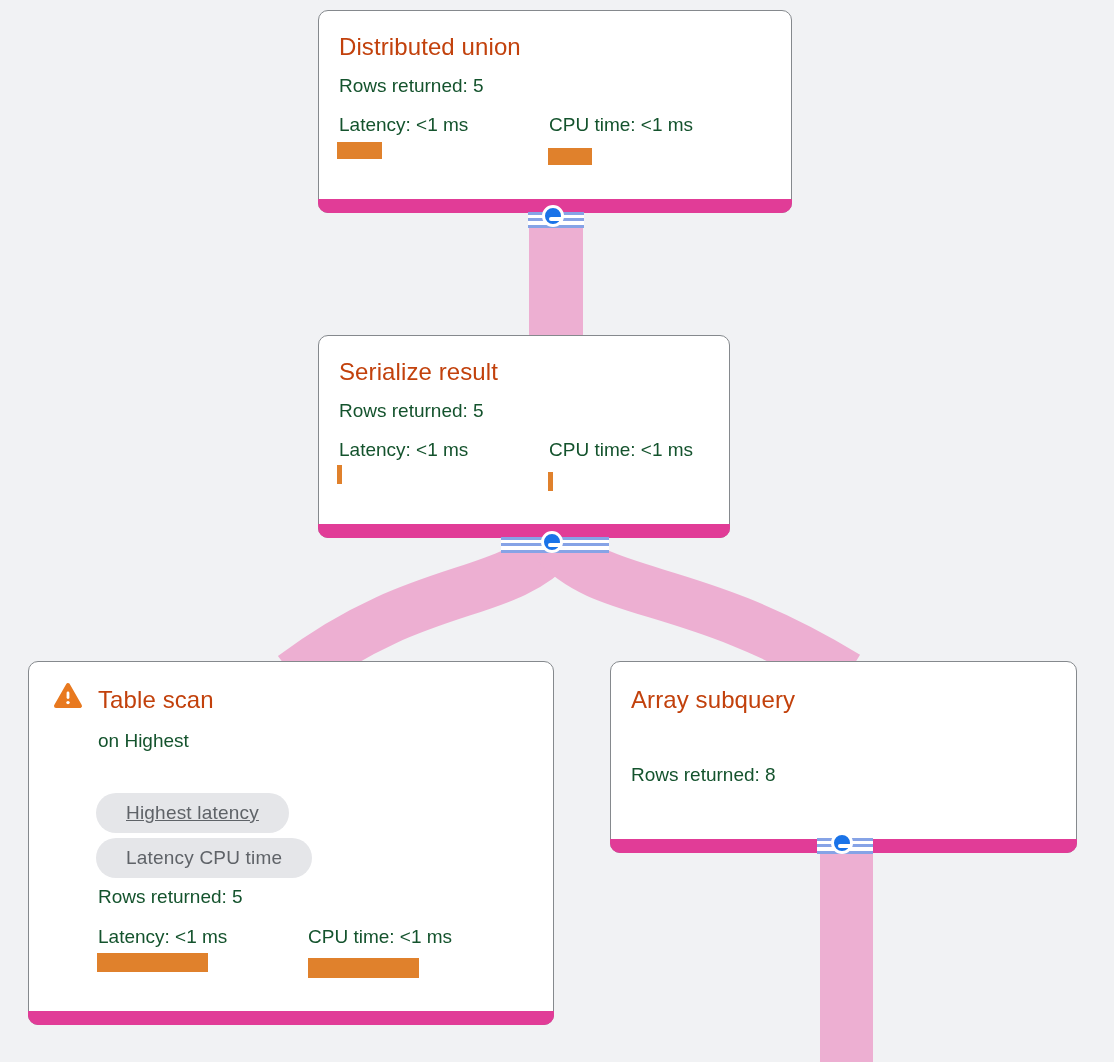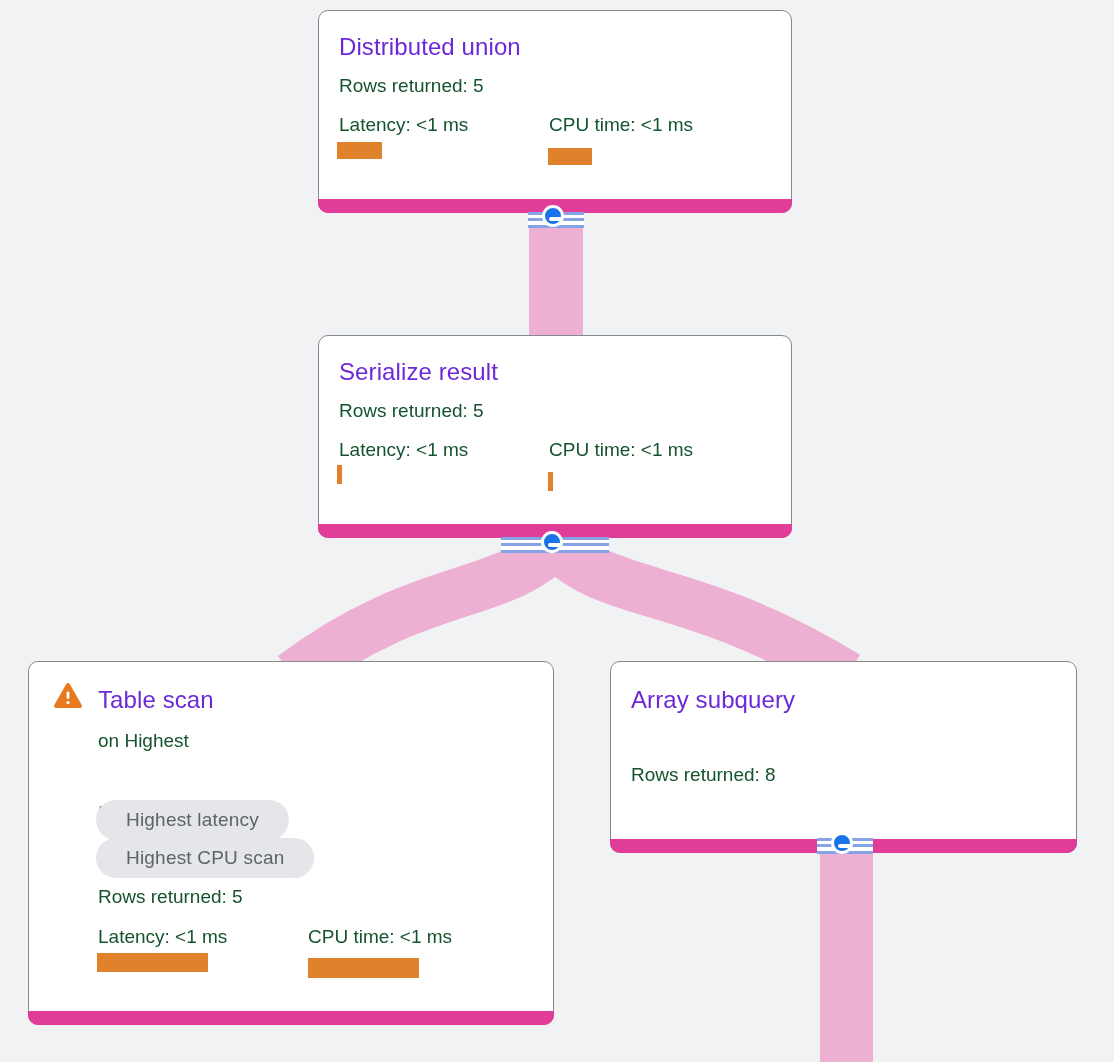--- a/index.html
+++ b/index.html
@@ -2,21 +2,21 @@
 <html><head>
 <meta charset="utf-8">
 <style>
   html,body{margin:0;padding:0;background:#f1f2f4;font-family:"Liberation Sans",sans-serif;}
   .canvas{position:relative;width:1114px;height:1062px;background:#f1f2f4;overflow:hidden;}
   svg.links{position:absolute;left:0;top:0;width:1114px;height:1062px;}
 
   .card{position:absolute;background:#ffffff;border:1px solid #85898d;border-radius:10px;box-sizing:border-box;}
   .accent{position:absolute;left:-1px;right:-1px;bottom:-1px;height:14px;background:#e13c97;border-radius:0 0 10px 10px;}
 
-  .title{position:absolute;font-size:24px;font-weight:500;color:#6d28d9;white-space:nowrap;letter-spacing:.1px;}
+  .title{position:absolute;font-size:24px;font-weight:500;color:#c2410c;white-space:nowrap;letter-spacing:.1px;}
   .btext{position:absolute;font-size:19px;color:#14532d;white-space:nowrap;}
   .gtext{position:absolute;font-size:19px;color:#80868b;white-space:nowrap;margin-top:40px;}
   .badge{position:absolute;height:40px;line-height:40px;padding:0 30px;background:#e5e6e9;border-radius:20px;
          color:#5f6368;font-size:19px;white-space:nowrap;letter-spacing:.2px;}
   .bar{position:absolute;background:#e0812c;}
 
   .warn{position:absolute;width:30px;height:27px;}
 
   .stripes{position:absolute;height:16px;background:linear-gradient(to bottom,
       #86a3e6 0 3px,#ffffff 3px 6.5px,#86a3e6 6.5px 9.5px,#ffffff 9.5px 13px,#86a3e6 13px 16px);}
@@ -39,41 +39,41 @@
   <div class="card" style="left:318px;top:10px;width:474px;height:203px;">
     <div class="title" style="left:20px;top:22px;">Distributed union</div>
     <div class="btext" style="left:20px;top:64px;">Rows returned: 5</div>
     <div class="btext" style="left:20px;top:103px;">Latency: &lt;1 ms</div>
     <div class="btext" style="left:230px;top:103px;">CPU time: &lt;1 ms</div>
     <div class="bar" style="left: 18px; top: 131px; height: 17px; width: 45px;"></div>
     <div class="bar" style="left: 229px; top: 137px; height: 17px; width: 44px;"></div>
     <div class="accent"></div>
   </div>
 
-  <div class="card" style="left:318px;top:335px;width:474px;height:203px;">
+  <div class="card" style="left:318px;top:335px;width:412px;height:203px;">
     <div class="title" style="left:20px;top:22px;">Serialize result</div>
     <div class="btext" style="left:20px;top:64px;">Rows returned: 5</div>
     <div class="btext" style="left:20px;top:103px;">Latency: &lt;1 ms</div>
     <div class="btext" style="left:230px;top:103px;">CPU time: &lt;1 ms</div>
     <div class="bar" style="left: 18px; top: 129px; height: 19px; width: 5px;"></div>
     <div class="bar" style="left: 229px; top: 136px; height: 19px; width: 5px;"></div>
     <div class="accent"></div>
   </div>
 
   <div class="card" style="left:28px;top:661px;width:526px;height:364px;">
     <svg class="warn" style="left:24px;top:20px;" viewBox="0 0 30 27">
       <path d="M15 3 L27 24 H3 Z" fill="#e8791f" stroke="#e8791f" stroke-width="4" stroke-linejoin="round"></path>
       <rect x="13.6" y="9.5" width="2.8" height="7.5" rx="1.4" fill="#ffffff"></rect>
       <circle cx="15" cy="20.6" r="1.7" fill="#ffffff"></circle>
     </svg>
     <div class="title" style="left:69px;top:24px;">Table scan</div>
     <div class="btext" style="left:69px;top:68px;">on Highest</div>
     <div class="gtext" style="left:69px;top:100px;">Full scan</div>
-    <div class="badge" style="left:67px;top:138px;">Highest latency</div>
-    <div class="badge" style="left:67px;top:176px;">Highest CPU scan</div>
+    <div class="badge" style="left:67px;top:131px;text-decoration:underline;">Highest latency</div>
+    <div class="badge" style="left:67px;top:176px;">Latency CPU time</div>
     <div class="btext" style="left:69px;top:224px;">Rows returned: 5</div>
     <div class="btext" style="left:69px;top:264px;">Latency: &lt;1 ms</div>
     <div class="btext" style="left:279px;top:264px;">CPU time: &lt;1 ms</div>
     <div class="bar" style="left: 68px; top: 291px; height: 19px; width: 111px;"></div>
     <div class="bar" style="left: 279px; top: 296px; height: 20px; width: 111px;"></div>
     <div class="accent"></div>
   </div>
 
   <div class="card" style="left:610px;top:661px;width:467px;height:192px;">
     <div class="title" style="left:20px;top:24px;">Array subquery</div>

